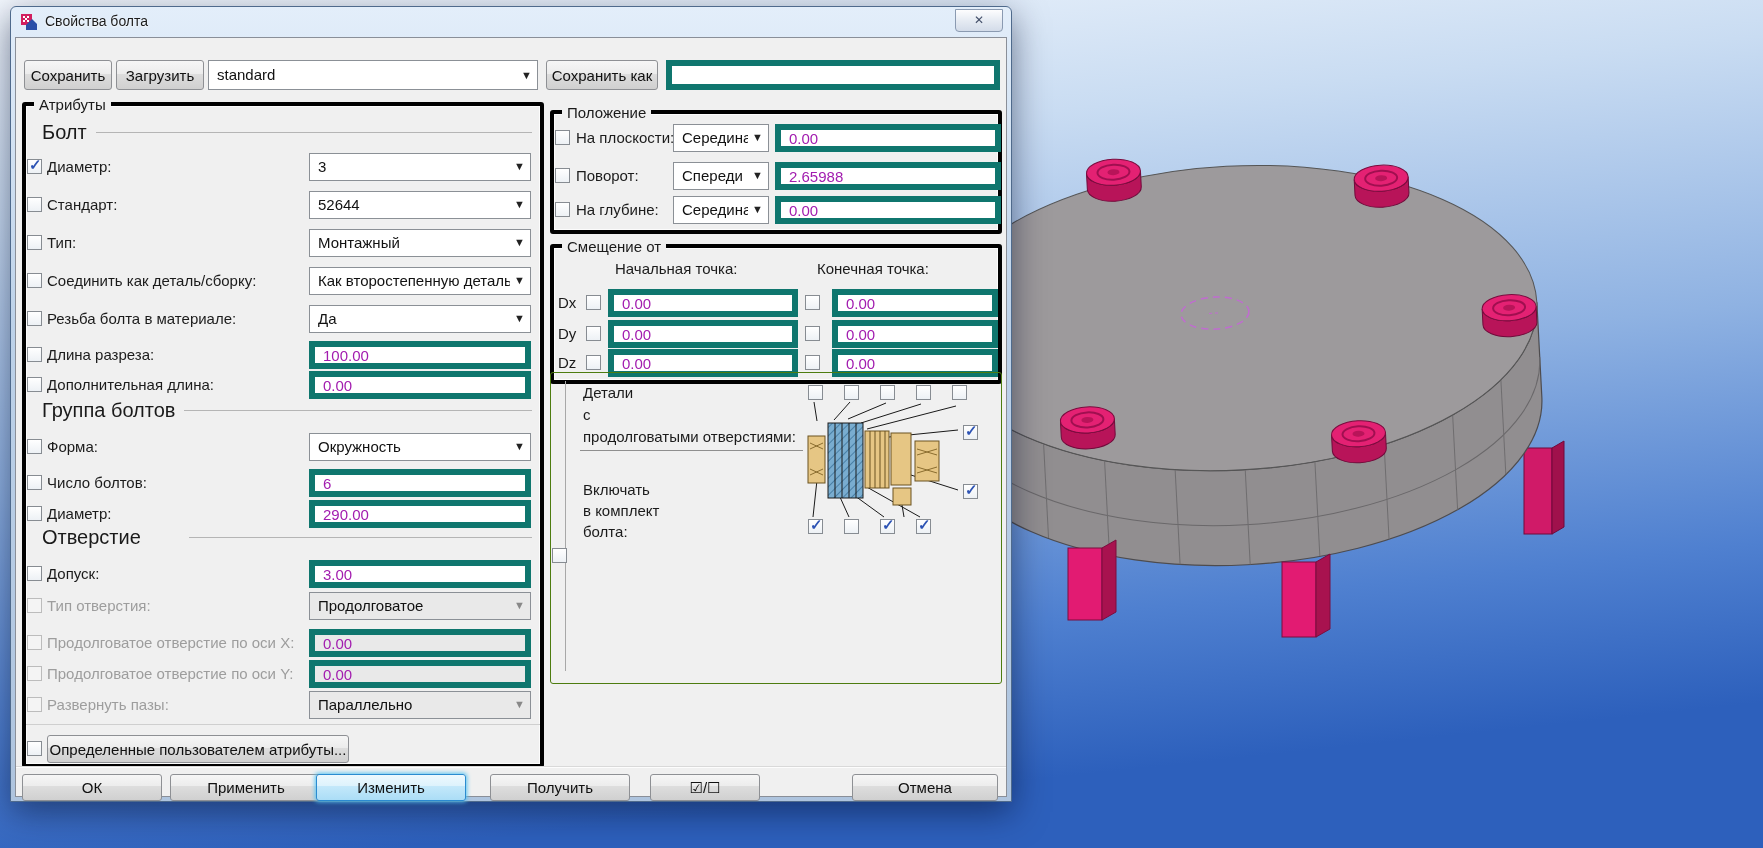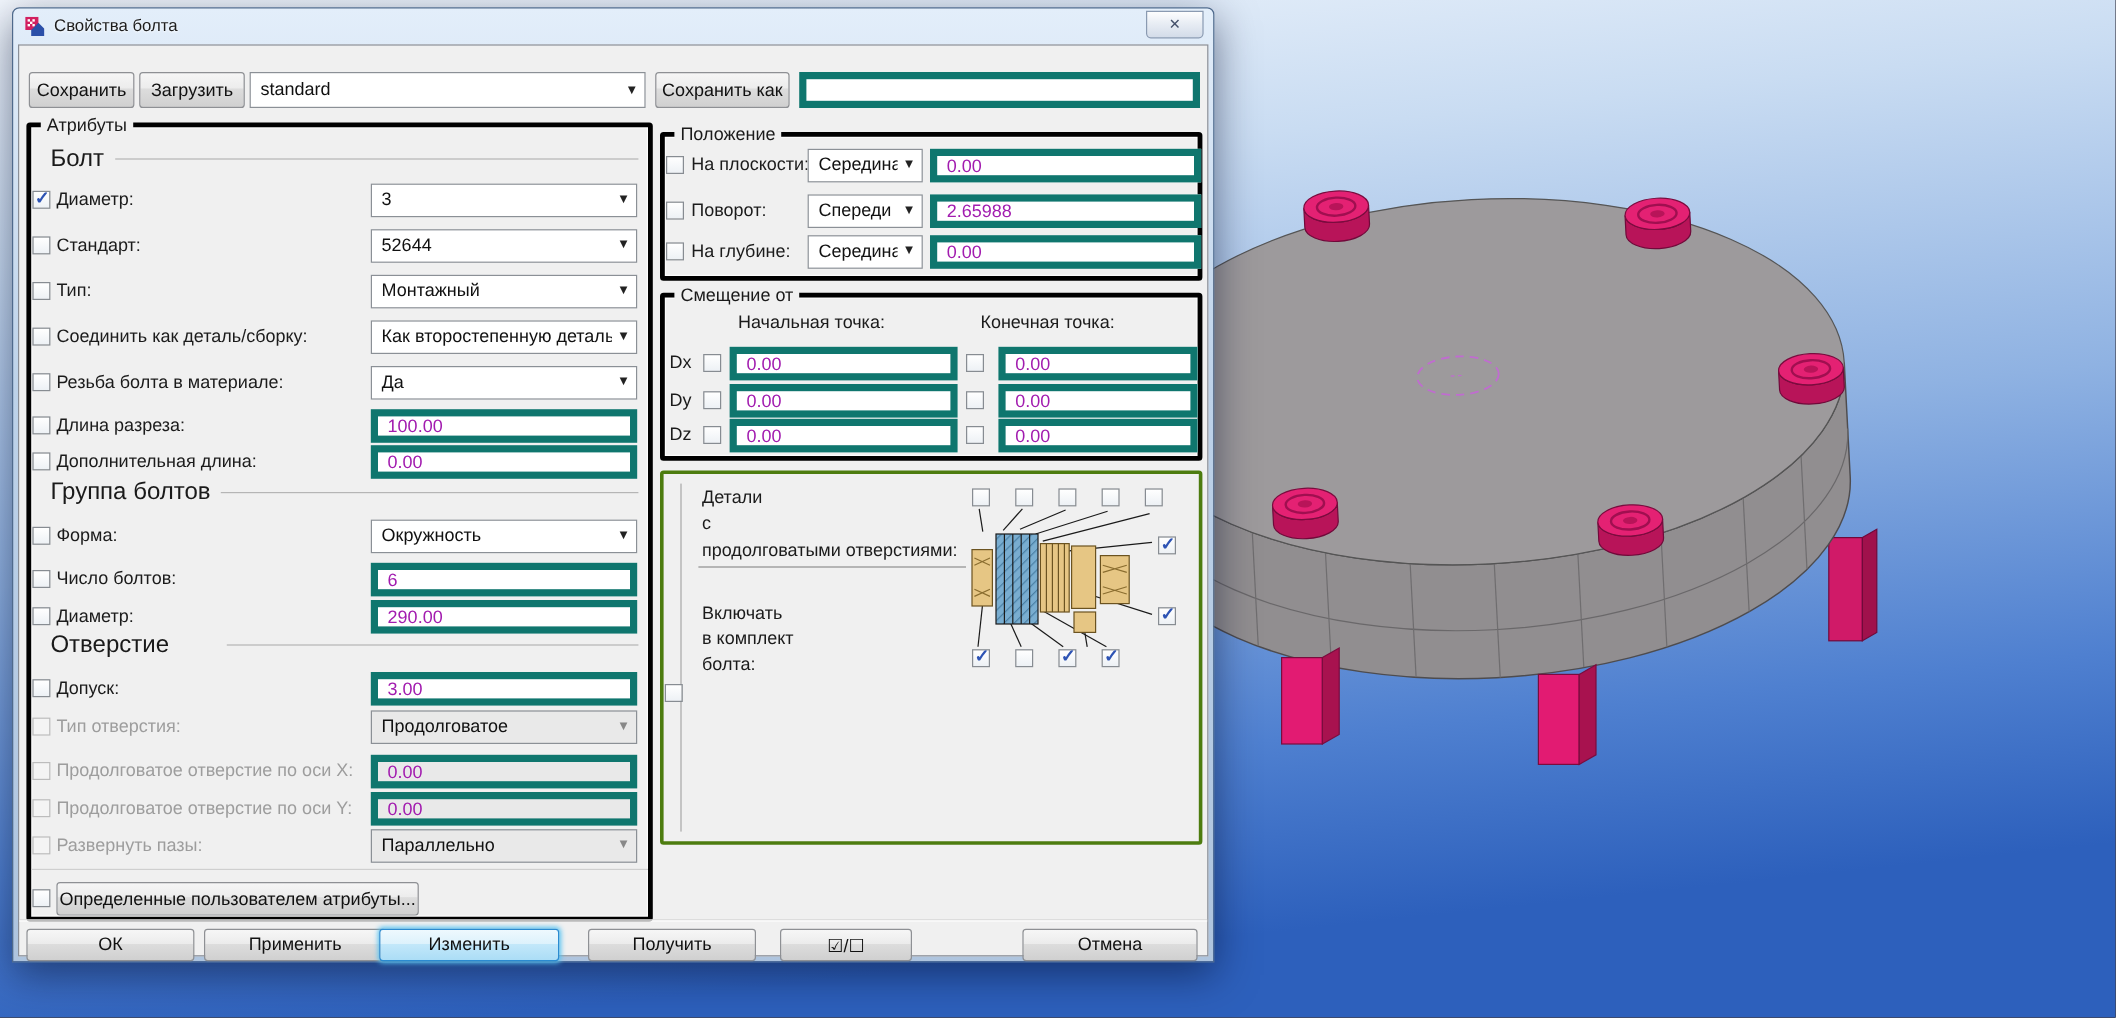--- a/index.html
+++ b/index.html
@@ -54,22 +54,22 @@
   .prow .tf{left:225px;width:226px;}
   
   .orow{position:absolute;left:534px;width:452px;height:28px;}
   .orow .axis{position:absolute;left:8px;top:5px;font-size:15px;color:#1b1b1b;}
   .orow .cb1{left:36px;top:6px;}
   .orow .tf1{left:58px;width:190px;}
   .orow .cb2{left:255px;top:6px;}
   .orow .tf2{left:282px;width:166px;}
   .ohdr{position:absolute;font-size:15px;color:#1b1b1b;white-space:nowrap;}
   
-  .parts-box{position:absolute;left:534px;top:354px;width:452px;height:312px;box-sizing:border-box;
-       border:3px solid #4d7c0f;border-radius:3px;}
+  .parts-box{position:absolute;left:534px;top:334px;width:452px;height:312px;box-sizing:border-box;
+       border:1px solid #4d7c0f;border-radius:3px;}
   .parts-box .vline{position:absolute;left:14px;top:8px;height:290px;border-left:1px solid #a8a8a8;}
   .ptxt{position:absolute;left:32px;font-size:15px;color:#1b1b1b;white-space:nowrap;}
   .underline{position:absolute;left:29px;top:77px;width:223px;border-top:1px solid #8f8f8f;}
   .parts-svg{position:absolute;inset:0;width:452px;height:312px;}
   .footer-line{position:absolute;left:0;right:0;top:728px;border-top:1px solid #d9d9d9;border-bottom:1px solid #fdfdfd;}
 </style>
 </head>
 <body>
 
 <div class="screen">

